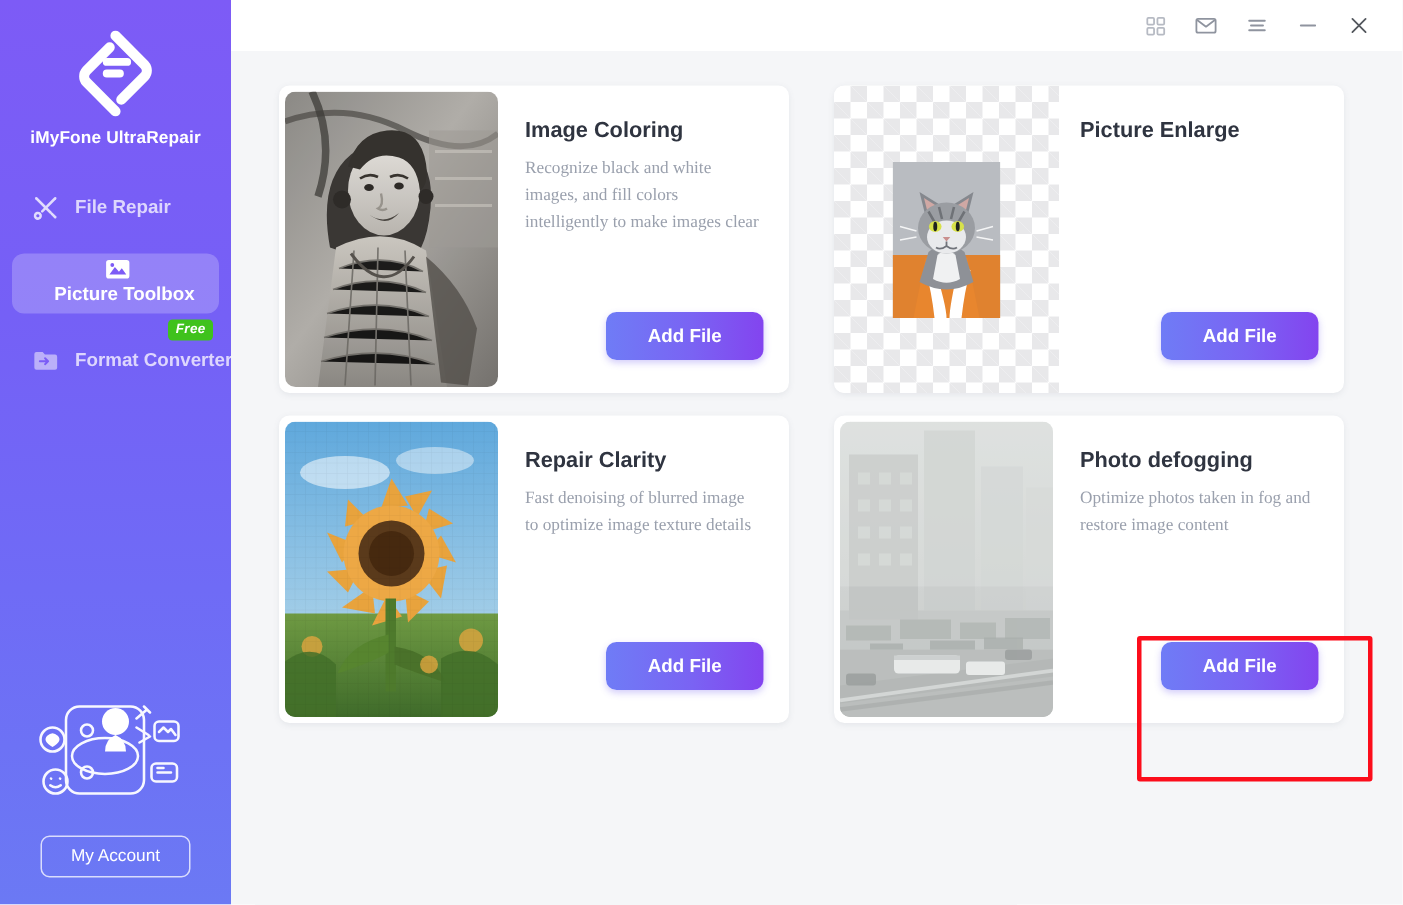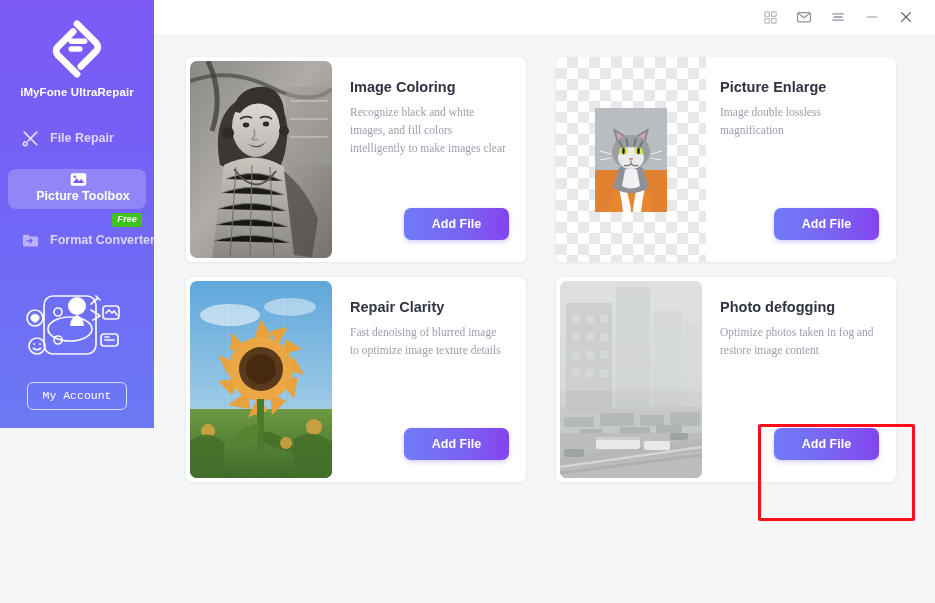--- a/index.html
+++ b/index.html
@@ -17,21 +17,21 @@
     width: 935px;
     height: 603px;
     display: flex;
     background: #f5f6f8;
   }
 
   
   .sidebar {
     position: relative;
     width: 154px;
-    height: 428px;
+    height: 603px;
     flex: 0 0 154px;
     background: linear-gradient(180deg, #7d5bf6 0%, #7560f6 35%, #6f6bf6 65%, #6b79f4 100%);
     overflow: hidden;
   }
 
   .brand {
     padding-top: 18px;
     text-align: center;
   }
   .brand-logo {
@@ -116,21 +116,21 @@
     display: inline-block;
     width: 100px;
     height: 28px;
     line-height: 26px;
     border: 1px solid rgba(255,255,255,0.75);
     border-radius: 6px;
     color: #ffffff;
     font-size: 11.5px;
     background: transparent;
     cursor: pointer;
-    font-family: Liberation Mono, monospace;
+    font-family: Liberation Sans, sans-serif;
   }
 
   
   .main {
     position: relative;
     flex: 1 1 auto;
     height: 603px;
     background: #f5f6f8;
     display: flex;
     flex-direction: column;
@@ -465,21 +465,20 @@
                   <ellipse cx="43.5" cy="43" rx="1.3" ry="3.2" fill="#20231f"></ellipse>
                   <path d="M33.5 50 h5 l-2.5 3 z" fill="#c98f8e"></path>
                   <path d="M36 53 v3 M36 56 q-4 3 -7 1 M36 56 q4 3 7 1" stroke="#70737a" stroke-width="1.2" fill="none"></path>
                   <path d="M16 46 l-11 -3 M16 50 l-11 2 M56 46 l11 -3 M56 50 l11 2" stroke="#ffffff" stroke-width="0.9" opacity="0.85"></path>
                 </svg>
               </div>
             </div>
           </div>
           <div class="card-body">
             <div class="card-title">Picture Enlarge</div>
-            <div class="card-desc">Image double lossless magnification</div>
             <button class="add-btn">Add File</button>
           </div>
         </div>
 
         <div class="card">
           <div class="thumb-wrap">
             <div class="thumb">
               <svg viewBox="0 0 142 197" width="142" height="197" preserveAspectRatio="none">
                 <defs>
                   <linearGradient id="sky" x1="0" y1="0" x2="0" y2="1">

